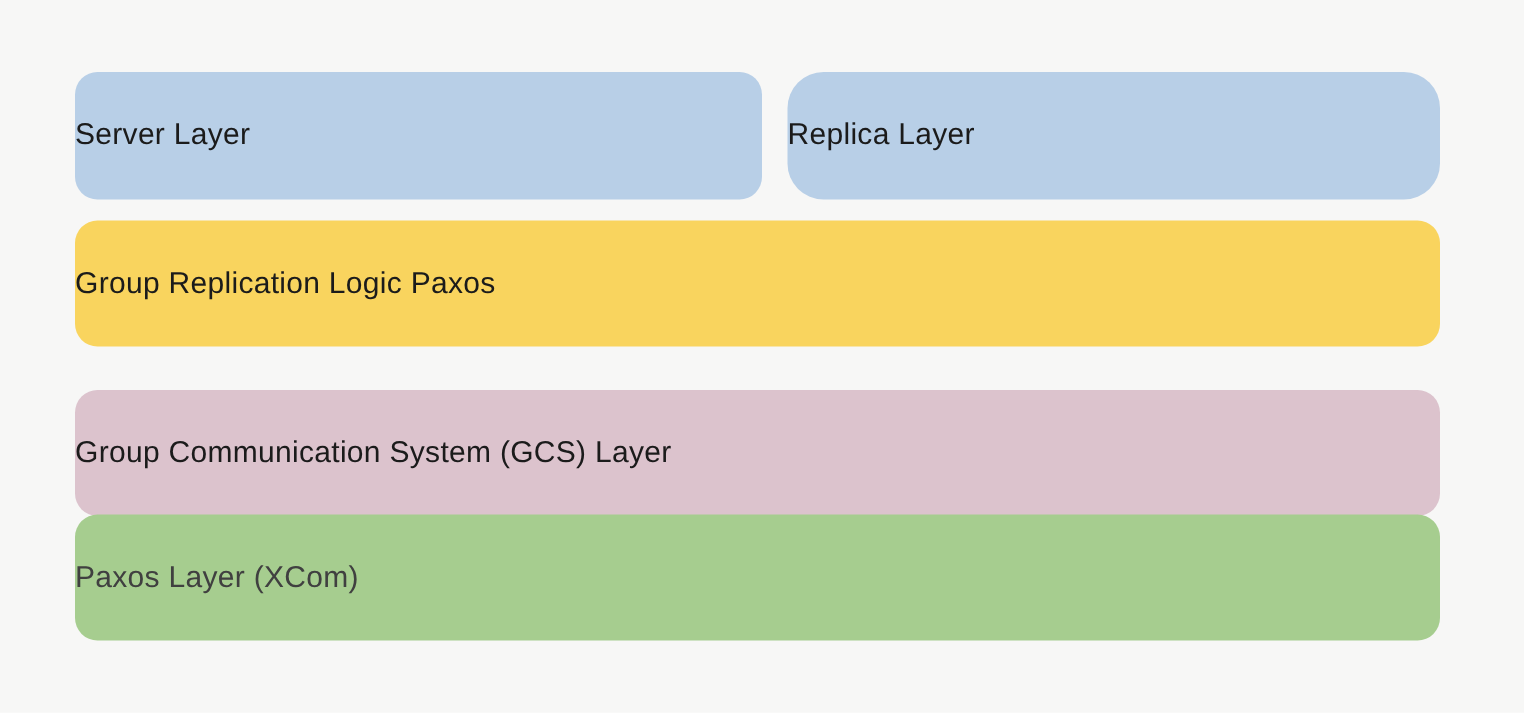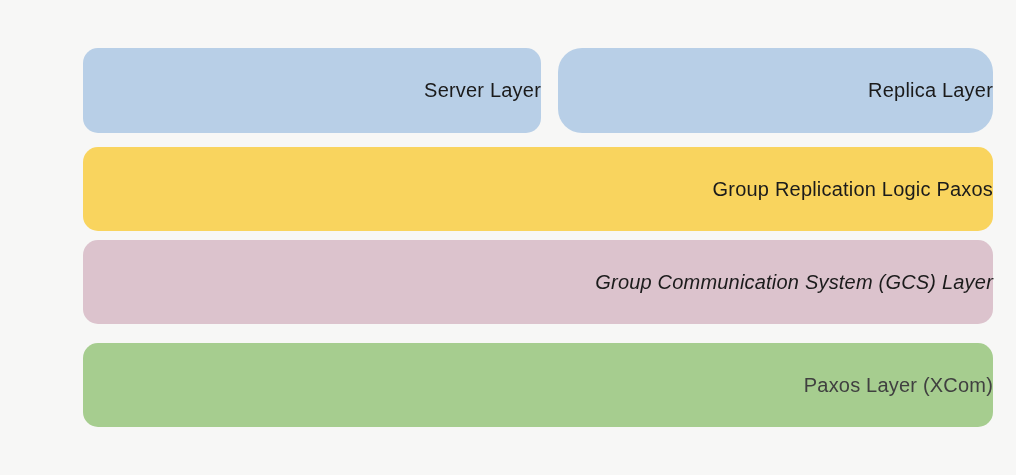--- a/index.html
+++ b/index.html
@@ -14,36 +14,35 @@
     width: 1016px;
     height: 475px;
     background: #f7f7f6;
     overflow: hidden;
   }
   .layer-box {
     position: absolute;
     border-radius: 15px;
     display: flex;
     align-items: center;
-    justify-content: flex-end;
-    margin-left: 33px;
+    justify-content: flex-start;
   }
   .layer-label {
     font-size: 20px;
     font-weight: 400;
     color: #1b1b1b;
     letter-spacing: 0.2px;
     text-align: center;
     white-space: nowrap;
   }
   
   .box-server   { left: 50px;  top: 48px;  width: 458px; height: 85px; }
   .box-replica  { left: 525px; top: 48px;  width: 435px; height: 85px; }
   .box-grl      { left: 50px;  top: 147px; width: 910px; height: 84px; }
-  .box-gcs      { left: 50px;  top: 240px; width: 910px; height: 84px; font-style: italic; }
+  .box-gcs      { left: 50px;  top: 260px; width: 910px; height: 84px; }
   .box-paxos    { left: 50px;  top: 343px; width: 910px; height: 84px; }
 </style>
 </head>
 <body>
 
 <div class="canvas" style="background-color: rgb(247, 247, 246);">
 
   <div class="layer-box box-server" style="background-color: rgb(184, 207, 231);">
     <span class="layer-label" style="color: rgb(27, 27, 27);">Server Layer</span>
   </div>

